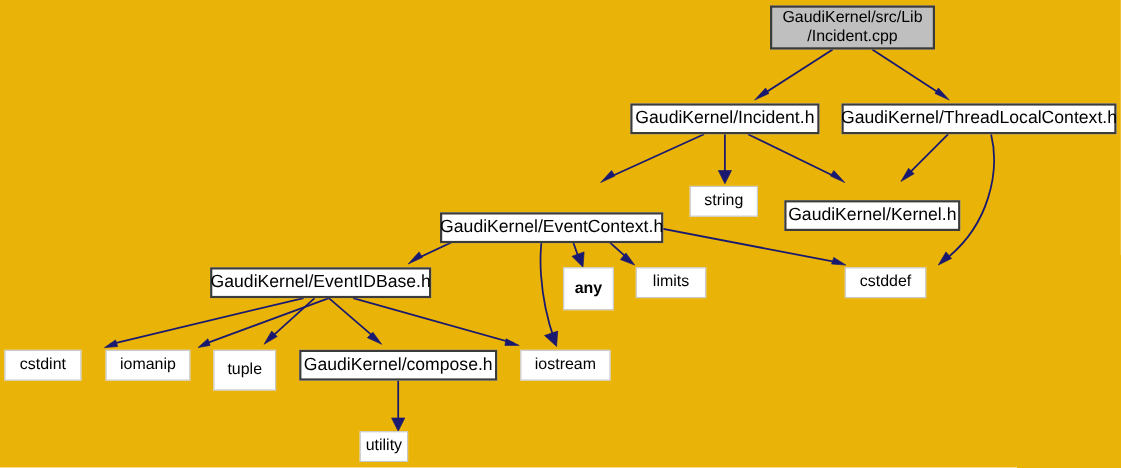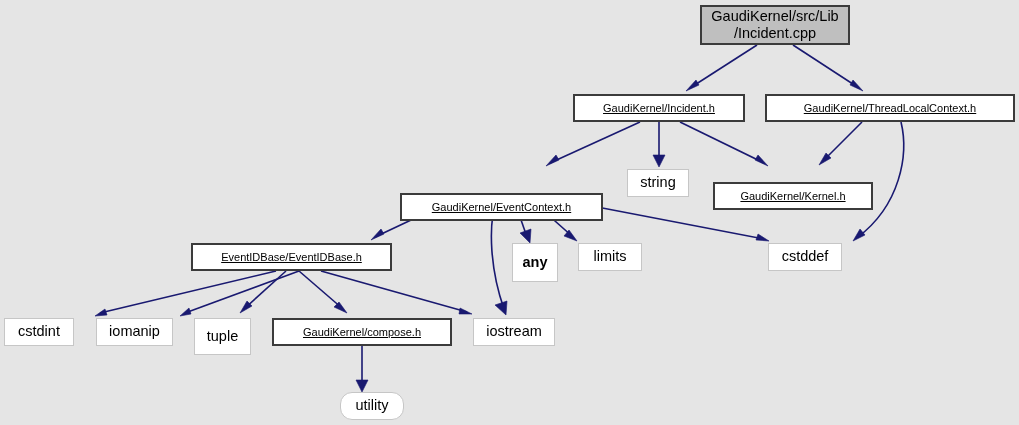--- a/index.html
+++ b/index.html
@@ -4,21 +4,21 @@
 <style>
   html, body {
     margin: 0;
     padding: 0;
     background: #ffffff;
   }
   #graph-canvas {
     position: relative;
     width: 1019px;
     height: 425px;
-    background: #e5e5e5;
+    background: #eab308;
     font-family: "Liberation Sans", sans-serif;
     overflow: hidden;
   }
   #graph-svg {
     position: absolute;
     left: 0;
     top: 0;
     width: 1019px;
     height: 425px;
   }
@@ -44,22 +44,21 @@
     line-height: 1.18;
     white-space: pre-line;
     user-select: none;
   }
   .node.sys {
     border: 1px solid #c6c6c6;
     font-size: 14.5px;
   }
   .node.hdr {
     border: 2px solid #3b3b3b;
-    font-size: 11px;
-    text-decoration: underline;
+    font-size: 16px;
   }
   .node.root {
     border: 2px solid #3b3b3b;
     background: #bfbfbf;
     font-size: 14.5px;
   }
 </style>
 </head>
 <body>
 
@@ -102,23 +101,23 @@
       <path class="edge-path" d="M362,346 L362,386"></path>
       <path class="edge-head" d="M362,392 L356,380 L368,380 Z"></path>
     </svg>
 <div class="node root" style="left: 700px; top: 5px; width: 150px; height: 40px;">GaudiKernel/src/Lib
 /Incident.cpp</div>
     <div class="node hdr" style="left: 573px; top: 94px; width: 172px; height: 28px;">GaudiKernel/Incident.h</div>
     <div class="node hdr" style="left: 765px; top: 94px; width: 250px; height: 28px;">GaudiKernel/ThreadLocalContext.h</div>
     <div class="node hdr" style="left: 400px; top: 169px; width: 203px; height: 28px; margin-top: 24px;">GaudiKernel/EventContext.h</div>
     <div class="node sys" style="left: 627px; top: 169px; width: 62px; height: 28px;">string</div>
     <div class="node hdr" style="left: 713px; top: 182px; width: 160px; height: 28px;">GaudiKernel/Kernel.h</div>
-    <div class="node hdr" style="left: 191px; top: 243px; width: 201px; height: 28px;">EventIDBase/EventIDBase.h</div>
+    <div class="node hdr" style="left: 191px; top: 243px; width: 201px; height: 28px;">GaudiKernel/EventIDBase.h</div>
     <div class="node sys" style="left: 512px; top: 243px; width: 46px; height: 39px; font-weight: bold;">any</div>
     <div class="node sys" style="left: 578px; top: 243px; width: 64px; height: 28px;">limits</div>
     <div class="node sys" style="left: 4px; top: 318px; width: 70px; height: 28px;">cstdint</div>
     <div class="node sys" style="left: 768px; top: 243px; width: 74px; height: 28px;">cstddef</div>
     <div class="node sys" style="left: 96px; top: 318px; width: 77px; height: 28px;">iomanip</div>
     <div class="node sys" style="left: 194px; top: 318px; width: 57px; height: 37px;">tuple</div>
     <div class="node hdr" style="left: 272px; top: 318px; width: 180px; height: 28px;">GaudiKernel/compose.h</div>
     <div class="node sys" style="left: 473px; top: 318px; width: 82px; height: 28px;">iostream</div>
-    <div class="node sys" style="left: 340px; top: 392px; width: 64px; height: 28px; border-radius: 12px;">utility</div>
+    <div class="node sys" style="left: 327px; top: 392px; width: 44px; height: 28px;">utility</div>
   </div>
 
 </body></html>

